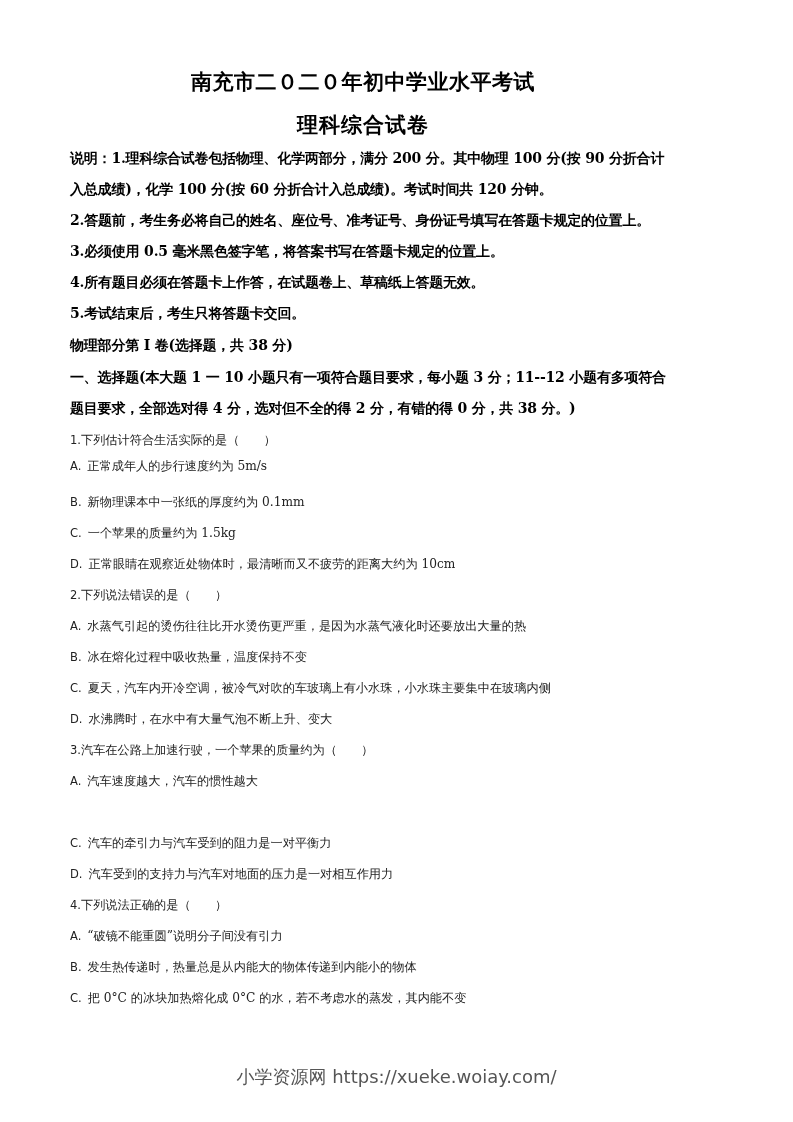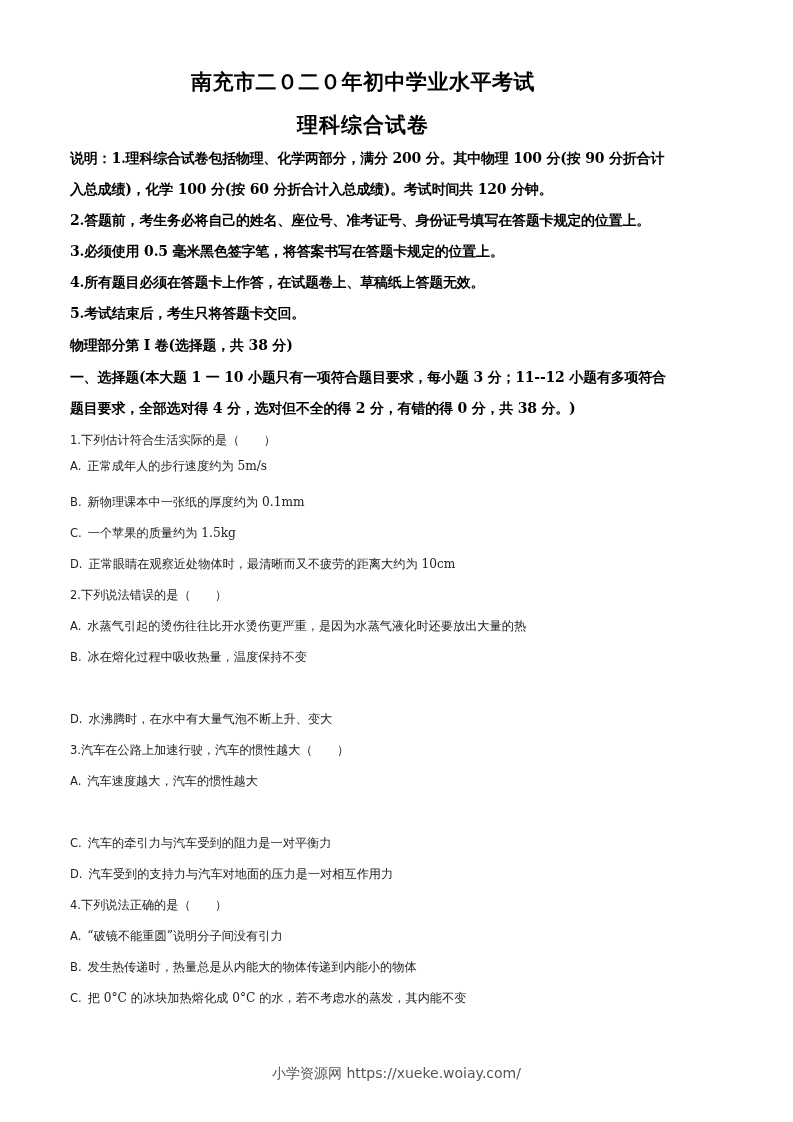--- a/index.html
+++ b/index.html
@@ -6,21 +6,21 @@
   body { width:793px; height:1122px; position:relative; overflow:hidden; color:#111; }
   .page { position:absolute; left:0; top:0; width:793px; height:1122px; }
   .title { position:absolute; left:0; width:726px; text-align:center; font-family:"DejaVu Serif", serif; font-weight:bold; color:#000; }
   .t1 { top:68px; font-size:21px; letter-spacing:0.5px; }
   .t2 { top:111px; font-size:21px; letter-spacing:1px;text-align:center; }
   .line { position:absolute; left:70px; white-space:nowrap; }
   .bold { font-family:"DejaVu Serif", serif; font-weight:bold; font-size:14px; color:#000; letter-spacing:-0.2px; }
   .q { font-family:"DejaVu Serif", serif; font-size:12.2px; color:#222; }
   .q .lbl { font-family:"DejaVu Sans", sans-serif; font-size:11.5px; margin-right:6px; }
   .q .qnum { font-family:"DejaVu Sans", sans-serif; font-size:11.5px; }
-  .footer { position:absolute; top:1065px; left:0; width:793px; text-align:center; font-family:"DejaVu Sans", sans-serif; font-size:14px; color:#555; }
+  .footer { position:absolute; top:1065px; left:0; width:793px; text-align:center; font-family:"DejaVu Sans", sans-serif; font-size:18px; color:#555; }
 </style>
 </head>
 <body>
 
 <div class="page">
 
   <div class="title t1">南充市二０二０年初中学业水平考试</div>
   <div class="title t2">理科综合试卷</div>
 
   <div class="line bold" style="top:150px;">说明：1.理科综合试卷包括物理、化学两部分，满分 200 分。其中物理 100 分(按 90 分折合计</div>
@@ -40,24 +40,25 @@
   <div class="line q" style="top:458px;"><span class="lbl">A.</span><span>正常成年人的步行速度约为 5m/s</span></div>
   <div class="line q" style="top:494px;"><span class="lbl">B.</span><span>新物理课本中一张纸的厚度约为 0.1mm</span></div>
   <div class="line q" style="top:525px;"><span class="lbl">C.</span><span>一个苹果的质量约为 1.5kg</span></div>
   <div class="line q" style="top:556px;"><span class="lbl">D.</span><span>正常眼睛在观察近处物体时，最清晰而又不疲劳的距离大约为 10cm</span></div>
 
   <div class="line q" style="top:587px;">
     <span class="qnum">2.</span><span>下列说法错误的是（　　）</span>
   </div>
   <div class="line q" style="top:618px;"><span class="lbl">A.</span><span>水蒸气引起的烫伤往往比开水烫伤更严重，是因为水蒸气液化时还要放出大量的热</span></div>
   <div class="line q" style="top:649px;"><span class="lbl">B.</span><span>冰在熔化过程中吸收热量，温度保持不变</span></div>
+  <div class="line q" style="top:680px;"><span class="lbl">C.</span><span>夏天，汽车内开冷空调，被冷气对吹的车玻璃上有小水珠，小水珠主要集中在玻璃内侧</span></div>
   <div class="line q" style="top:711px;"><span class="lbl">D.</span><span>水沸腾时，在水中有大量气泡不断上升、变大</span></div>
 
   <div class="line q" style="top:742px;">
-    <span class="qnum">3.</span><span>汽车在公路上加速行驶，汽车的惯性越大（　　）</span>
+    <span class="qnum">3.</span><span>汽车在公路上加速行驶，一个苹果的质量约为（　　）</span>
   </div>
   <div class="line q" style="top:773px;"><span class="lbl">A.</span><span>汽车速度越大，汽车的惯性越大</span></div>
   <div class="line q" style="top:835px;"><span class="lbl">C.</span><span>汽车的牵引力与汽车受到的阻力是一对平衡力</span></div>
   <div class="line q" style="top:866px;"><span class="lbl">D.</span><span>汽车受到的支持力与汽车对地面的压力是一对相互作用力</span></div>
 
   <div class="line q" style="top:897px;">
     <span class="qnum">4.</span><span>下列说法正确的是（　　）</span>
   </div>
   <div class="line q" style="top:928px;"><span class="lbl">A.</span><span>“破镜不能重圆”说明分子间没有引力</span></div>
   <div class="line q" style="top:959px;"><span class="lbl">B.</span><span>发生热传递时，热量总是从内能大的物体传递到内能小的物体</span></div>

